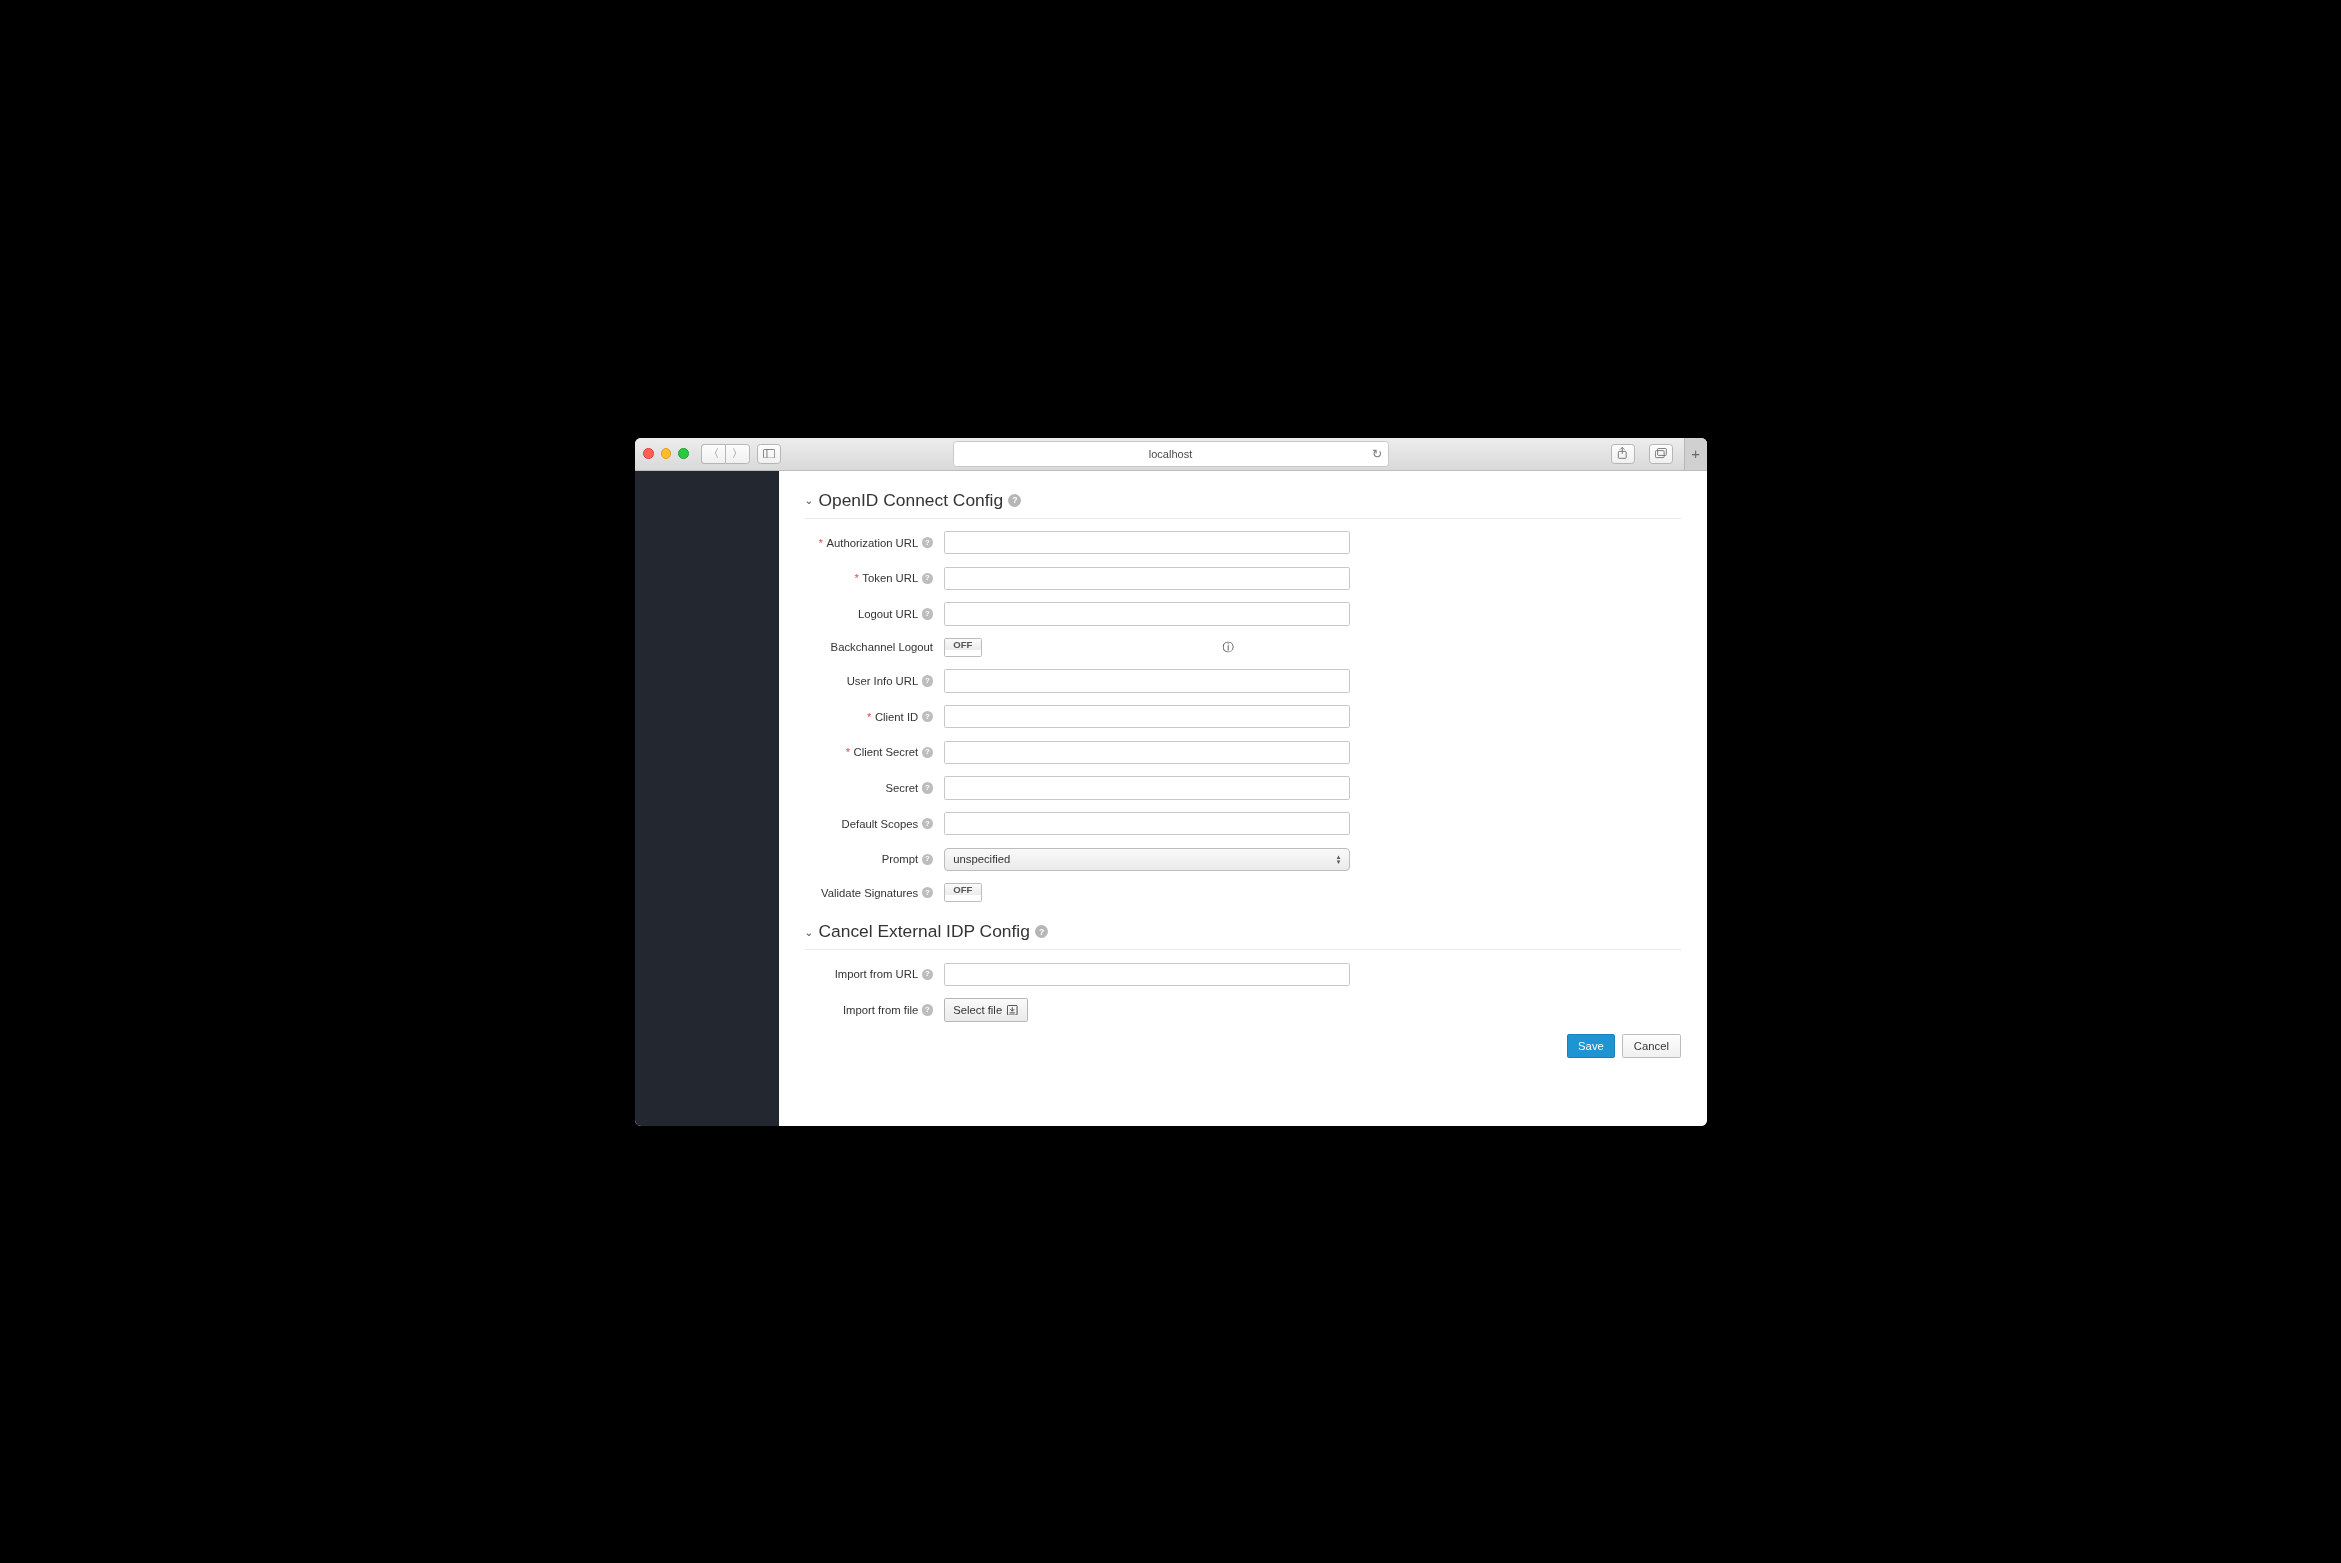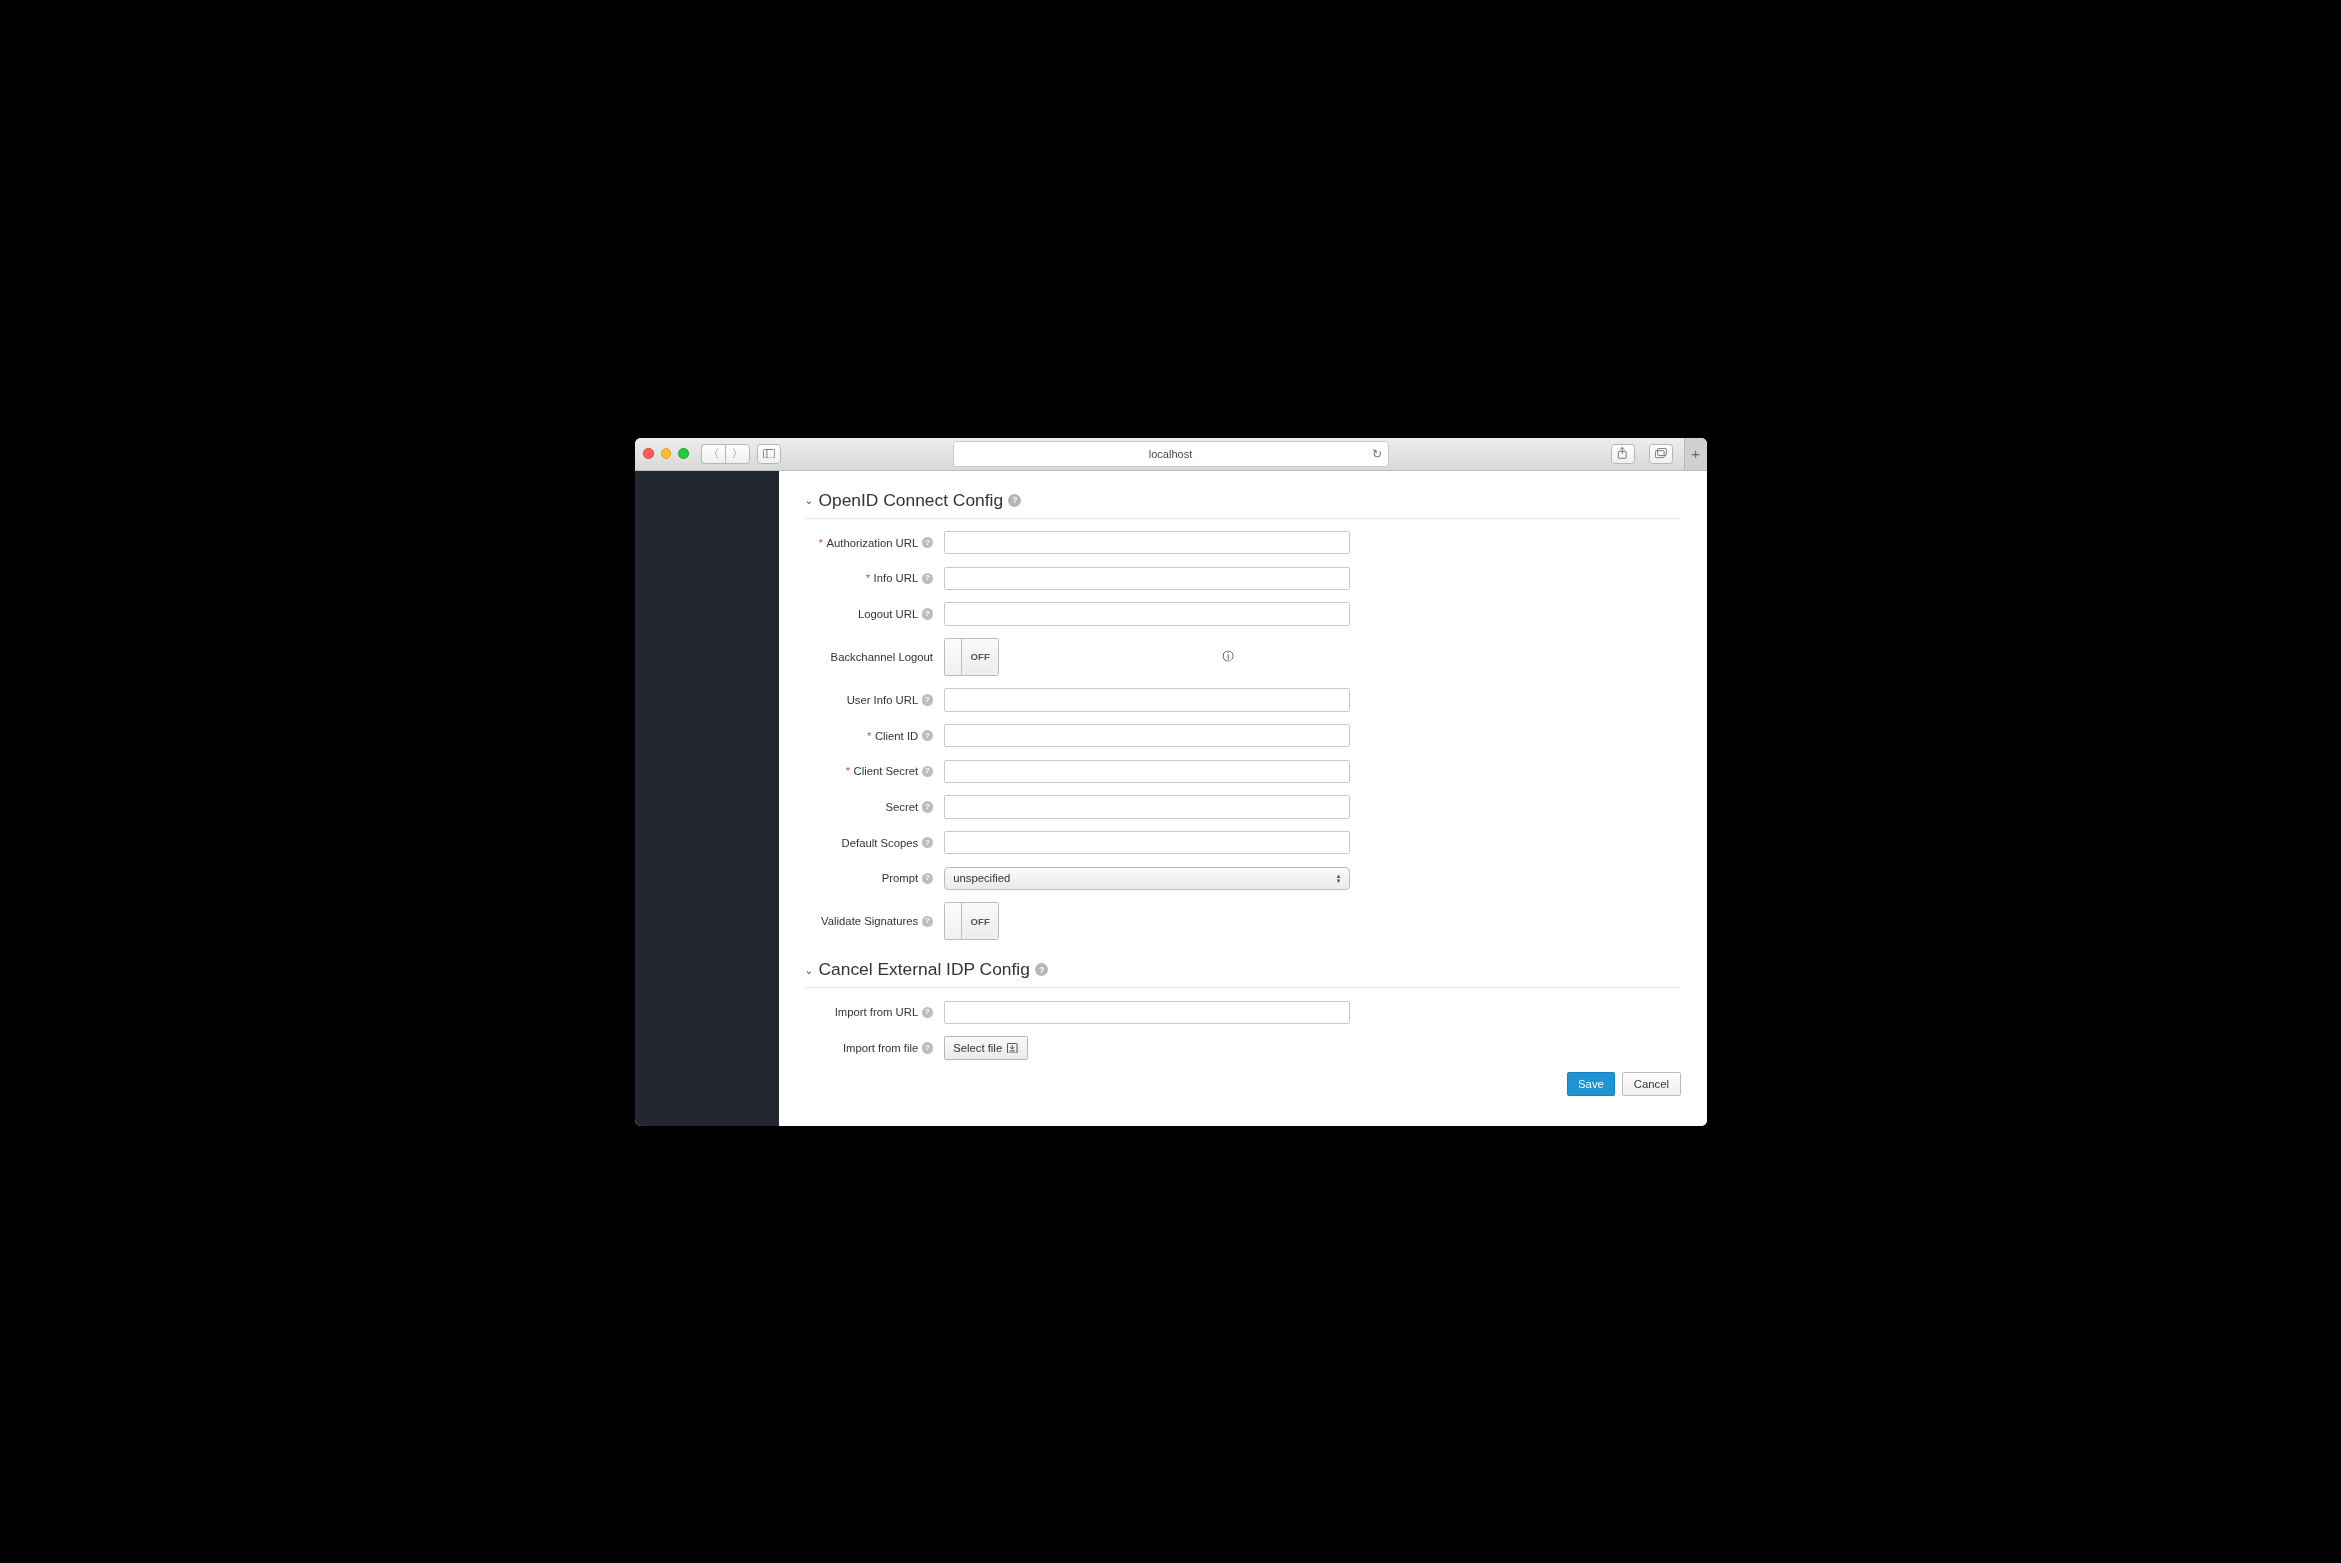--- a/index.html
+++ b/index.html
@@ -183,24 +183,25 @@
     right: 7px;
     display: flex;
     flex-direction: column;
     font-size: 6.1px;
     line-height: 5.2px;
     color: #555;
   }
 
   .toggle {
     display: inline-flex;
-    height: 38px;
+    height: 19px;
     border: 0.9px solid #bcbcbc;
     border-radius: 1.7px;
     overflow: hidden;
+    flex-direction: column;
   }
   .toggle-handle {
     width: 17.4px;
     background: linear-gradient(#fdfdfd,#f0f0f0);
     border-right: 0.9px solid #bcbcbc;
   }
   .toggle-label {
     padding: 0 8.7px;
     background: linear-gradient(#fafafa,#ececec);
     display: flex;
@@ -318,21 +319,21 @@
           <span class="required">*</span>
           <span>Authorization URL</span>
           <span class="help-icon small">?</span>
         </label>
         <input class="form-control" type="text" value="" style="">
       </div>
 
       <div class="form-row">
         <label class="form-label">
           <span class="required">*</span>
-          <span>Info URL</span>
+          <span>Token URL</span>
           <span class="help-icon small">?</span>
         </label>
         <input class="form-control" type="text" value="" style="">
       </div>
 
       <div class="form-row">
         <label class="form-label">
           <span>Logout URL</span>
           <span class="help-icon small">?</span>
         </label>

